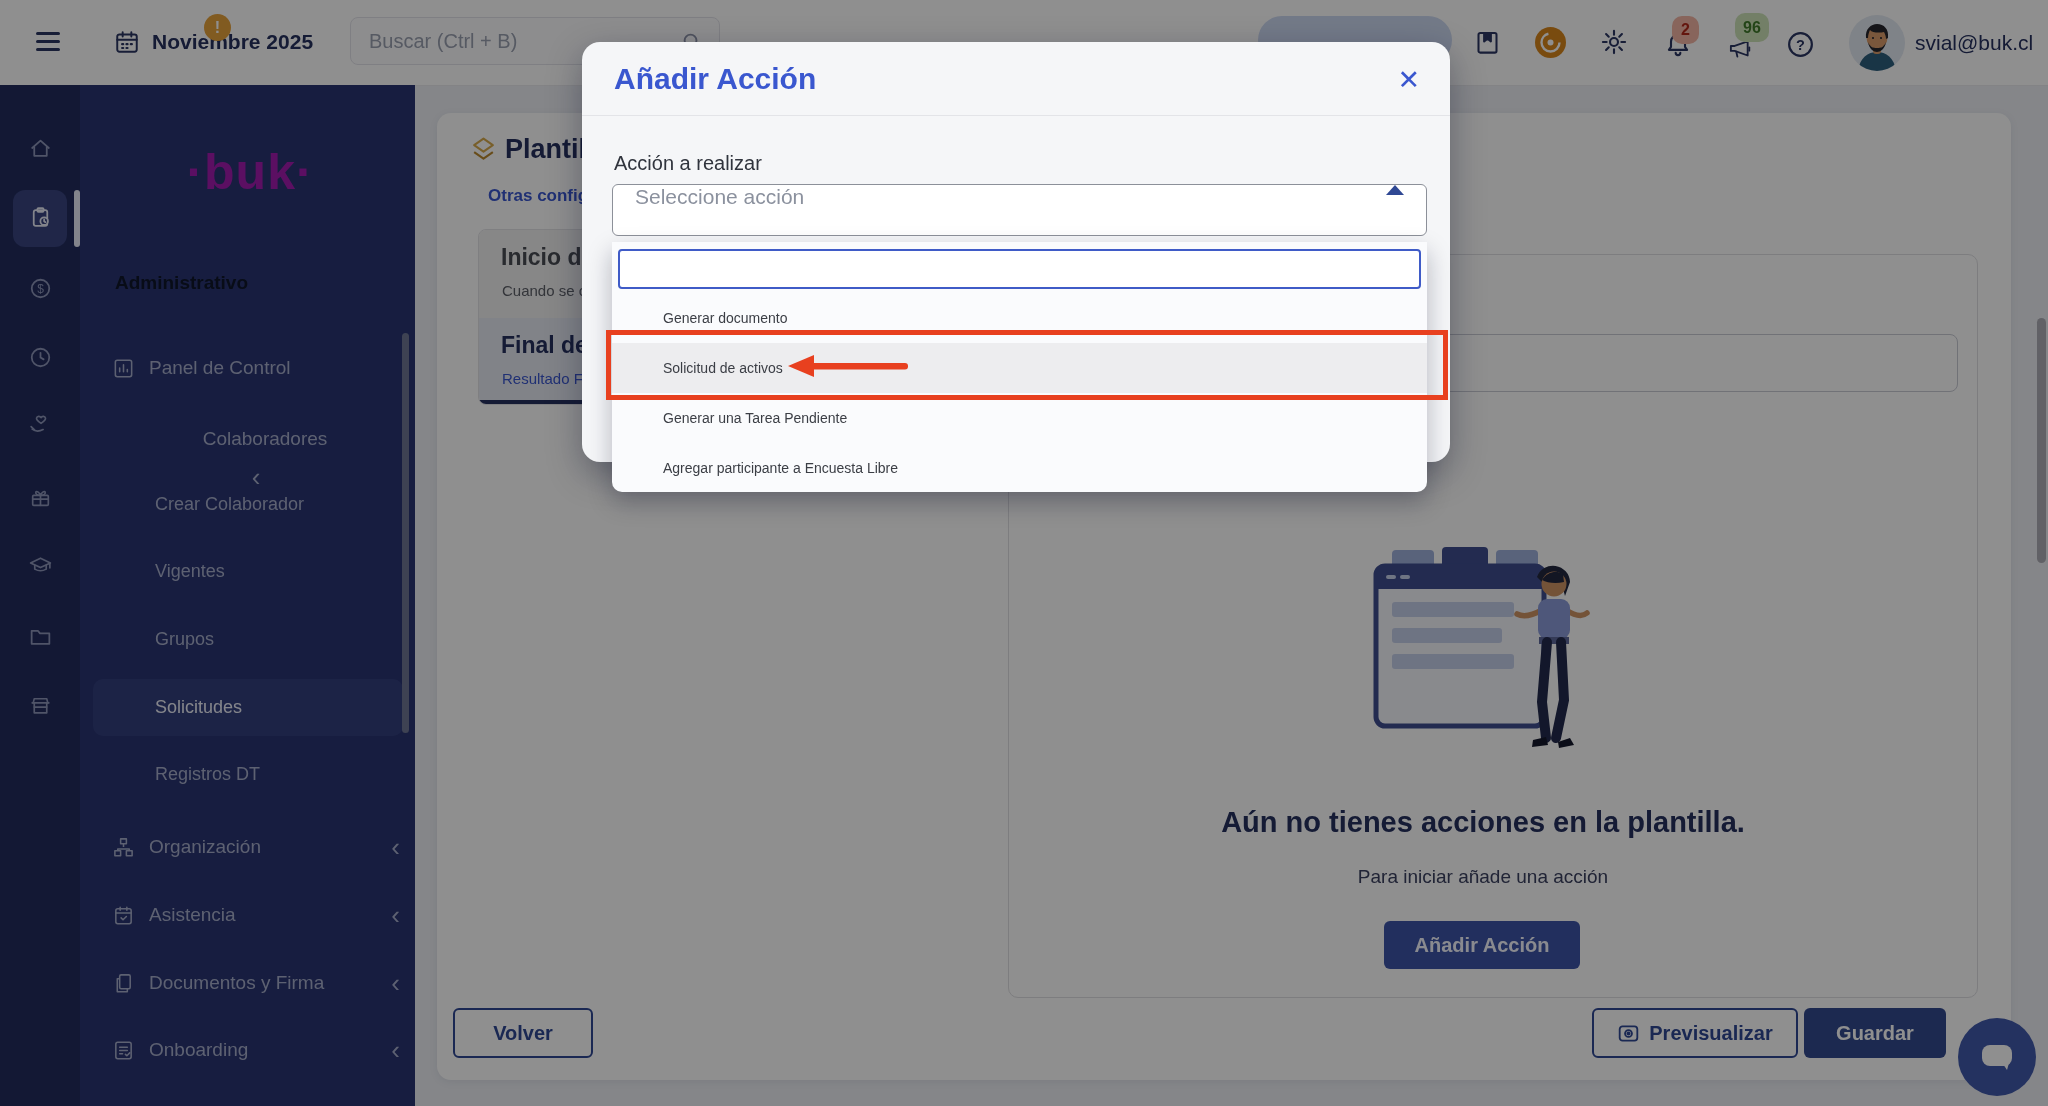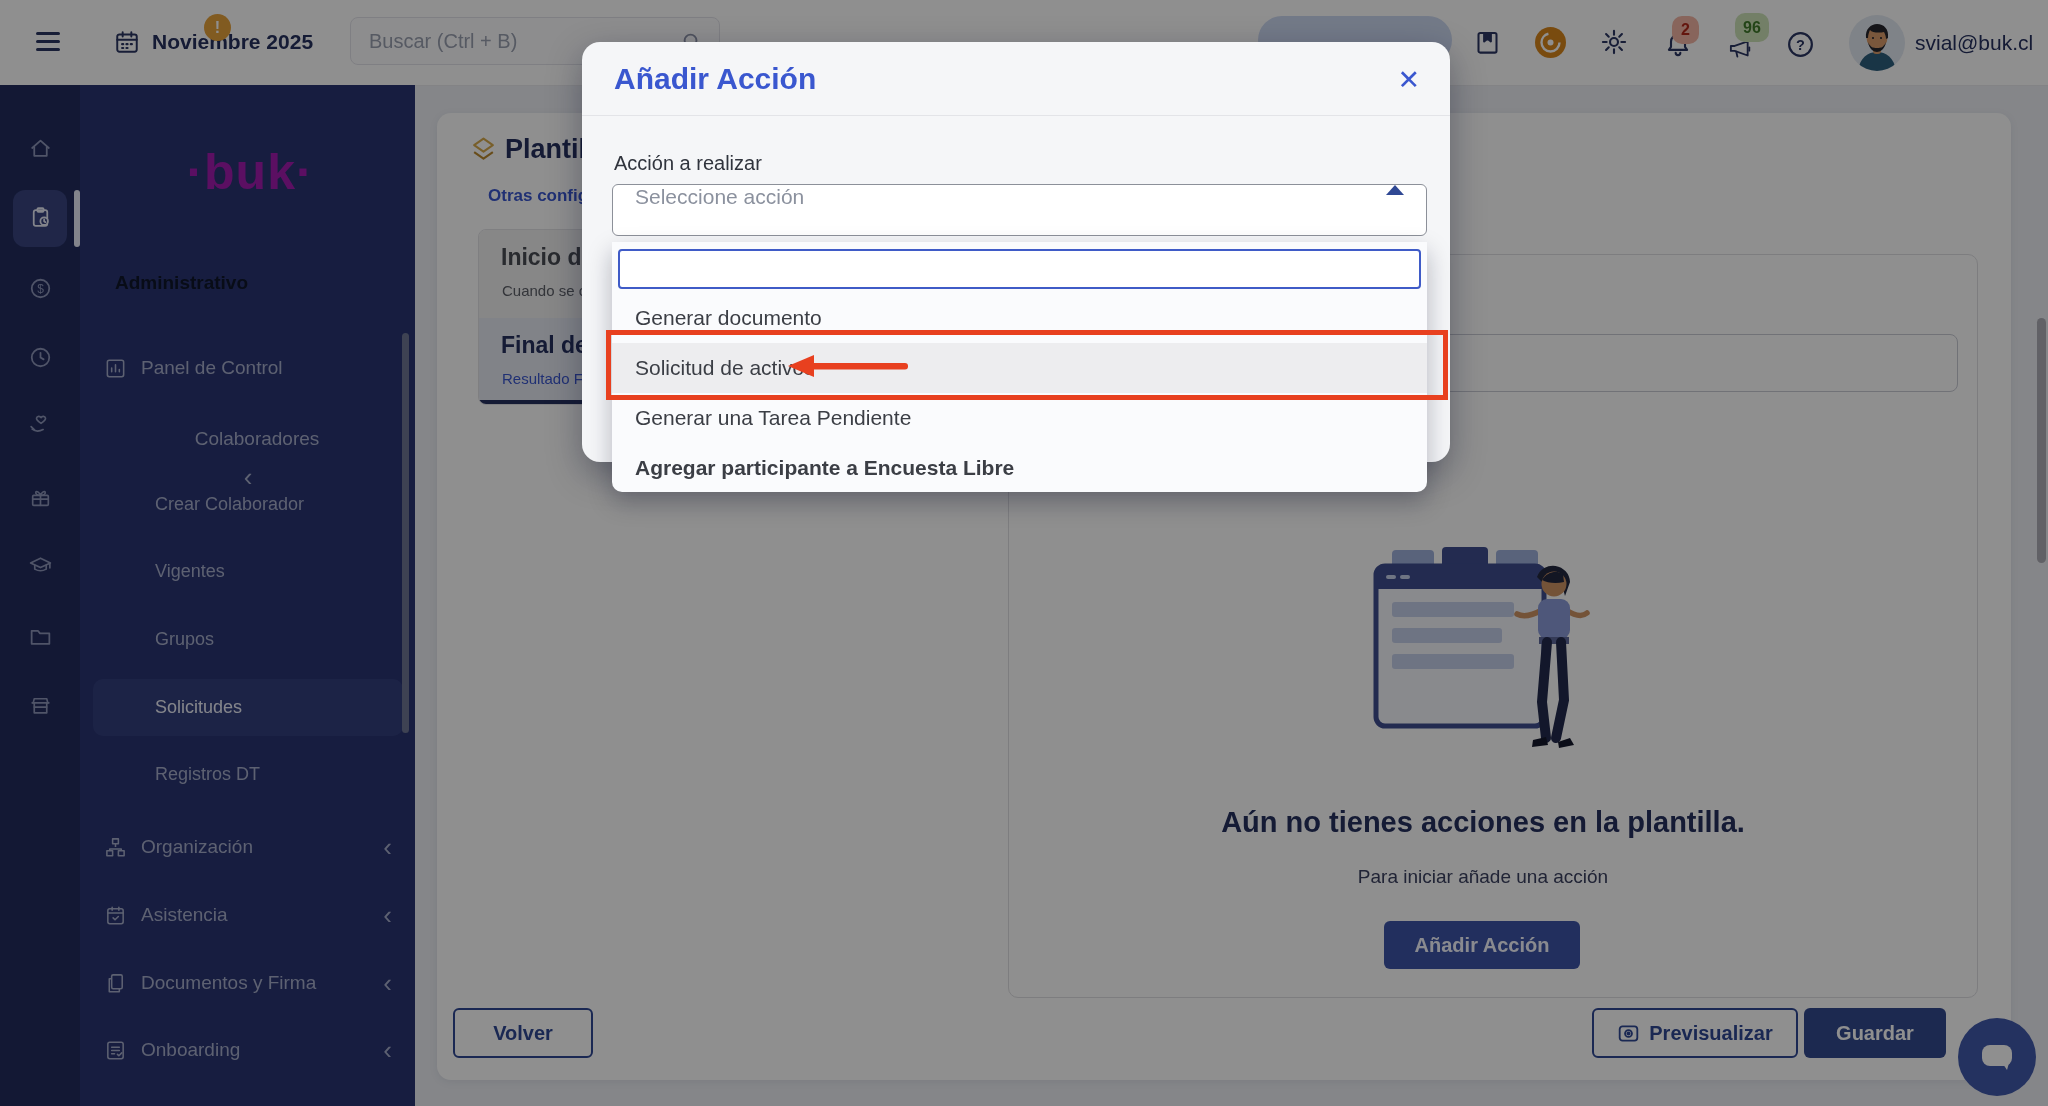--- a/index.html
+++ b/index.html
@@ -24,21 +24,21 @@
   .useremail{color:#26315f;font-size:21px;}
   
   .rail{left:0;top:85px;width:80px;height:1021px;background:#222c5e;}
   .railic{position:absolute;left:28px;}
   .railactivebg{position:absolute;left:13px;top:190px;width:54px;height:57px;border-radius:12px;background:#394480;}
   .railactivebar{position:absolute;left:74px;top:190px;width:6px;height:57px;border-radius:3px;background:#e9ecf8;}
   
   .sidebar{left:80px;top:85px;width:335px;height:1021px;background:#2a3572;}
   .buklogo{left:150px;top:143px;width:200px;text-align:center;color:#a21caf;font-size:50px;font-weight:bold;letter-spacing:1px;}
   .sectiontitle{left:115px;top:272px;color:#0f172a;font-size:19px;font-weight:bold;}
-  .srow{left:104px;width:306px;height:44px;display:flex;align-items:center;gap:14px;color:#a7aecb;font-size:19px;cursor:pointer;}
+  .srow{left:112px;width:306px;height:44px;display:flex;align-items:center;gap:14px;color:#a7aecb;font-size:19px;cursor:pointer;}
   .srow .lbl{flex:1;}
   .ssub{left:155px;width:247px;height:40px;display:flex;align-items:center;color:#a7aecb;font-size:18px;cursor:pointer;}
   .chev{color:#a7aecb;font-size:26px;line-height:1;margin-right:18px;}
   .activepill{left:93px;top:679px;width:310px;height:57px;border-radius:10px;background:#333f7e;}
   .activelabel{left:155px;top:679px;height:57px;display:flex;align-items:center;color:#eceef8;font-size:18px;}
   .sscroll{left:402px;top:333px;width:7px;height:400px;border-radius:4px;background:#6f7794;}
   
   .card{left:437px;top:113px;width:1574px;height:967px;background:#ffffff;border-radius:14px;
         box-shadow:0 2px 8px rgba(40,50,90,.08);}
   .cardtitle{left:505px;top:134px;color:#26315f;font-size:27px;font-weight:bold;white-space:nowrap;}
@@ -77,22 +77,22 @@
            border-radius:6px;box-sizing:border-box;display:flex;align-items:flex-start;justify-content:space-between;
            padding:0 22px;cursor:pointer;}
   .mselect .ph{color:#8b919e;font-size:21px;}
   .caretup{width:0;height:0;border-left:9px solid transparent;border-right:9px solid transparent;
            border-bottom:10px solid #2f4894;}
   .ddl{left:612px;top:242px;width:815px;height:250px;background:#fafbfd;z-index:70;border-radius:0 0 10px 10px;
        box-shadow:0 10px 24px rgba(10,15,40,.28);}
   .ddsearch{position:absolute;left:6px;top:7px;width:803px;height:40px;border:2px solid #3f5bc7;border-radius:4px;
             background:#fff;box-sizing:border-box;outline:none;font-size:20px;padding:0 12px;color:#333;
             font-family:"Liberation Sans",sans-serif;}
-  .ddopt{position:absolute;left:0;width:100%;height:50px;display:flex;align-items:center;padding-left:23px;
-         box-sizing:border-box;font-size:21px;color:#3b3e45;cursor:pointer;}
+  .ddopt{position:absolute;left:0;width:100%;height:50px;display:flex;align-items:center;padding-left:51px;
+         box-sizing:border-box;font-size:14px;color:#3b3e45;cursor:pointer;}
   .ddopt.hl{background:#ededef;}
   
   .redrect{left:606px;top:330px;width:842px;height:70px;border:5px solid #e8401f;box-sizing:border-box;z-index:80;}
   .redarrow{z-index:80;}
 </style>
 </head>
 <body>
 
 <div class="stage">
 
@@ -390,21 +390,21 @@
     <input class="ddsearch" type="text" value="" style="">
     <div class="ddopt" style="top:51px;">
       <span>Generar documento</span>
     </div>
     <div class="ddopt hl" style="top:101px;">
       <span>Solicitud de activos</span>
     </div>
     <div class="ddopt" style="top:151px;">
       <span>Generar una Tarea Pendiente</span>
     </div>
-    <div class="ddopt" style="top:201px;font-weight:bold;">
+    <div class="ddopt" style="top:201px;">
       <span>Agregar participante a Encuesta Libre</span>
     </div>
   </div>
 
   <div class="abs redrect"></div>
   <svg class="abs redarrow" style="left:788px;top:352px;" width="126" height="28" viewBox="0 0 126 28">
     <path d="M0 14L26 3v22z" fill="#e8401f"></path>
     <rect x="22" y="11" width="98" height="6.5" rx="3" fill="#e8401f"></rect>
   </svg>
 

